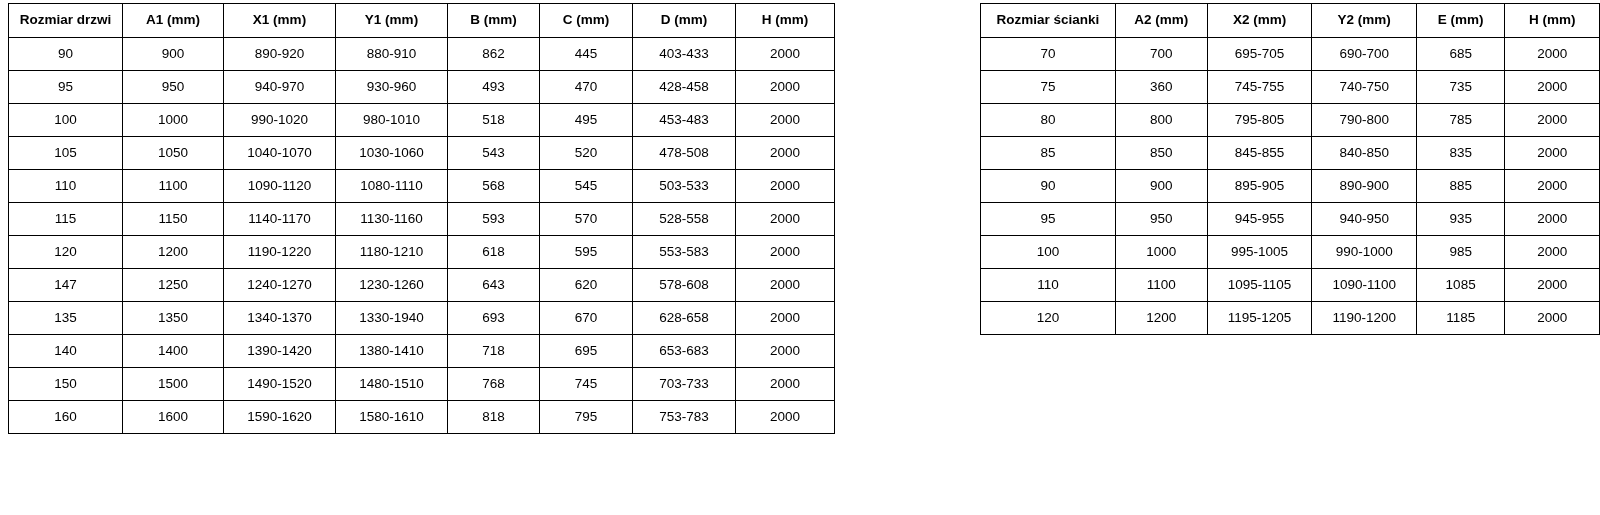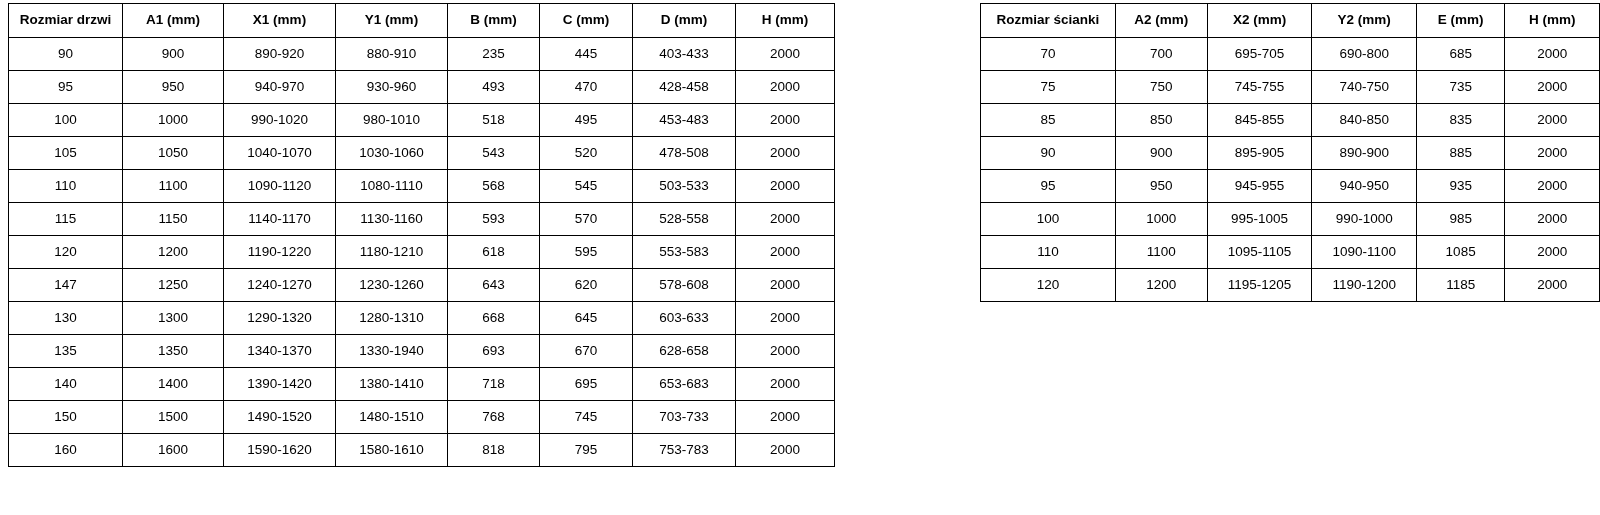--- a/index.html
+++ b/index.html
@@ -98,21 +98,21 @@
             <th>D (mm)</th>
             <th>H (mm)</th>
           </tr>
       </thead>
       <tbody id="doors-body">
           <tr>
             <td>90</td>
             <td>900</td>
             <td>890-920</td>
             <td>880-910</td>
-            <td>235</td>
+            <td>862</td>
             <td>445</td>
             <td>403-433</td>
             <td>2000</td>
           </tr>
           <tr>
             <td>95</td>
             <td>950</td>
             <td>940-970</td>
             <td>930-960</td>
             <td>493</td>
@@ -171,30 +171,20 @@
             <td>2000</td>
           </tr>
           <tr>
             <td>147</td>
             <td>1250</td>
             <td>1240-1270</td>
             <td>1230-1260</td>
             <td>643</td>
             <td>620</td>
             <td>578-608</td>
-            <td>2000</td>
-          </tr>
-          <tr>
-            <td>130</td>
-            <td>1300</td>
-            <td>1290-1320</td>
-            <td>1280-1310</td>
-            <td>668</td>
-            <td>645</td>
-            <td>603-633</td>
             <td>2000</td>
           </tr>
           <tr>
             <td>135</td>
             <td>1350</td>
             <td>1340-1370</td>
             <td>1330-1940</td>
             <td>693</td>
             <td>670</td>
             <td>628-658</td>
@@ -252,30 +242,38 @@
             <th>Y2 (mm)</th>
             <th>E (mm)</th>
             <th>H (mm)</th>
           </tr>
       </thead>
       <tbody id="walls-body">
           <tr>
             <td>70</td>
             <td>700</td>
             <td>695-705</td>
-            <td>690-800</td>
+            <td>690-700</td>
             <td>685</td>
             <td>2000</td>
           </tr>
           <tr>
             <td>75</td>
-            <td>750</td>
+            <td>360</td>
             <td>745-755</td>
             <td>740-750</td>
             <td>735</td>
+            <td>2000</td>
+          </tr>
+          <tr>
+            <td>80</td>
+            <td>800</td>
+            <td>795-805</td>
+            <td>790-800</td>
+            <td>785</td>
             <td>2000</td>
           </tr>
           <tr>
             <td>85</td>
             <td>850</td>
             <td>845-855</td>
             <td>840-850</td>
             <td>835</td>
             <td>2000</td>
           </tr>

